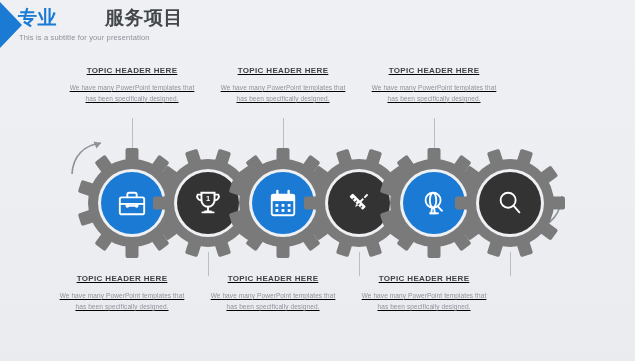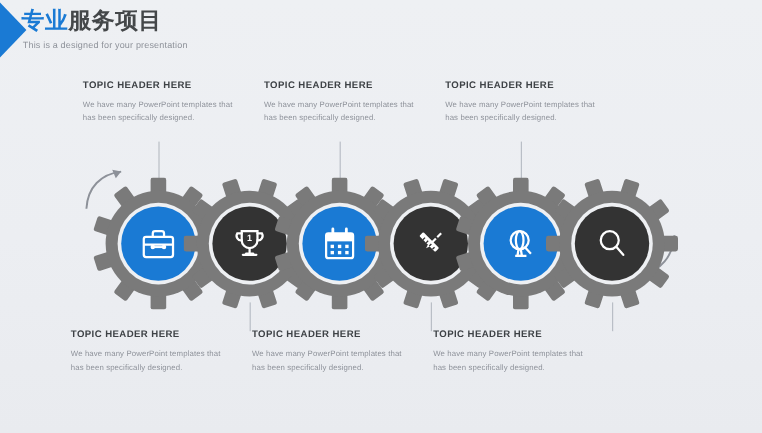--- a/index.html
+++ b/index.html
@@ -62,21 +62,21 @@
     position: absolute;
     left: 18px;
     top: 6px;
     font-size: 19px;
     font-weight: bold;
     letter-spacing: 0.5px;
     white-space: nowrap;
     line-height: 24px;
   }
   .title-blue { color: #1a7ad4; text-align: center; }
-  .title-dark { color: #444749; }
+  .title-dark { color: #444749; margin-left: 48px; }
   .subtitle {
     position: absolute;
     left: 19px;
     top: 33px;
     font-size: 7.5px;
     color: #8d9199;
     letter-spacing: 0.15px;
     white-space: nowrap;
   }
 
@@ -115,21 +115,22 @@
   .connector {
     position: absolute;
     width: 1px;
     background: #b9bec6;
   }
 
   
   .text-block {
     position: absolute;
     width: 126px;
-    text-align: left;
+    text-align: center;
+    text-decoration: underline;
   }
   .tb-head {
     font-size: 8px;
     font-weight: bold;
     color: #3e4246;
     letter-spacing: 0.35px;
     margin: 0 0 6px 0;
     line-height: 10px;
   }
   .tb-body {
@@ -154,21 +155,21 @@
 
     <div class="header-chevrons">
       <span class="chev chev-dark"></span>
       <span class="chev chev-blue"></span>
     </div>
 
     <div class="title">
       <span class="title-blue">专业</span><span class="title-dark">服务项目</span>
     </div>
 
-    <div class="subtitle">This is a designed for your presentation</div>
+    <div class="subtitle">This is a subtitle for your presentation</div>
   </div>
 
   <svg class="flow-arrow" style="left:68px; top:140px;" width="46" height="36" viewBox="0 0 46 36">
     <path d="M4 34 C5 16, 16 5, 33 3" stroke="#8d9199" stroke-width="1.6" fill="none"></path>
     <path d="M33 3 L25.5 1.5 L28.5 8.5 Z" fill="#8d9199"></path>
   </svg>
 
   <svg class="flow-arrow" style="left:520px; top:193px;" width="46" height="42" viewBox="0 0 46 42">
     <path d="M42 3 C41 20, 31 33, 13 37" stroke="#8d9199" stroke-width="1.6" fill="none"></path>
     <path d="M13 37 L21 38 L17.5 31 Z" fill="#8d9199"></path>

